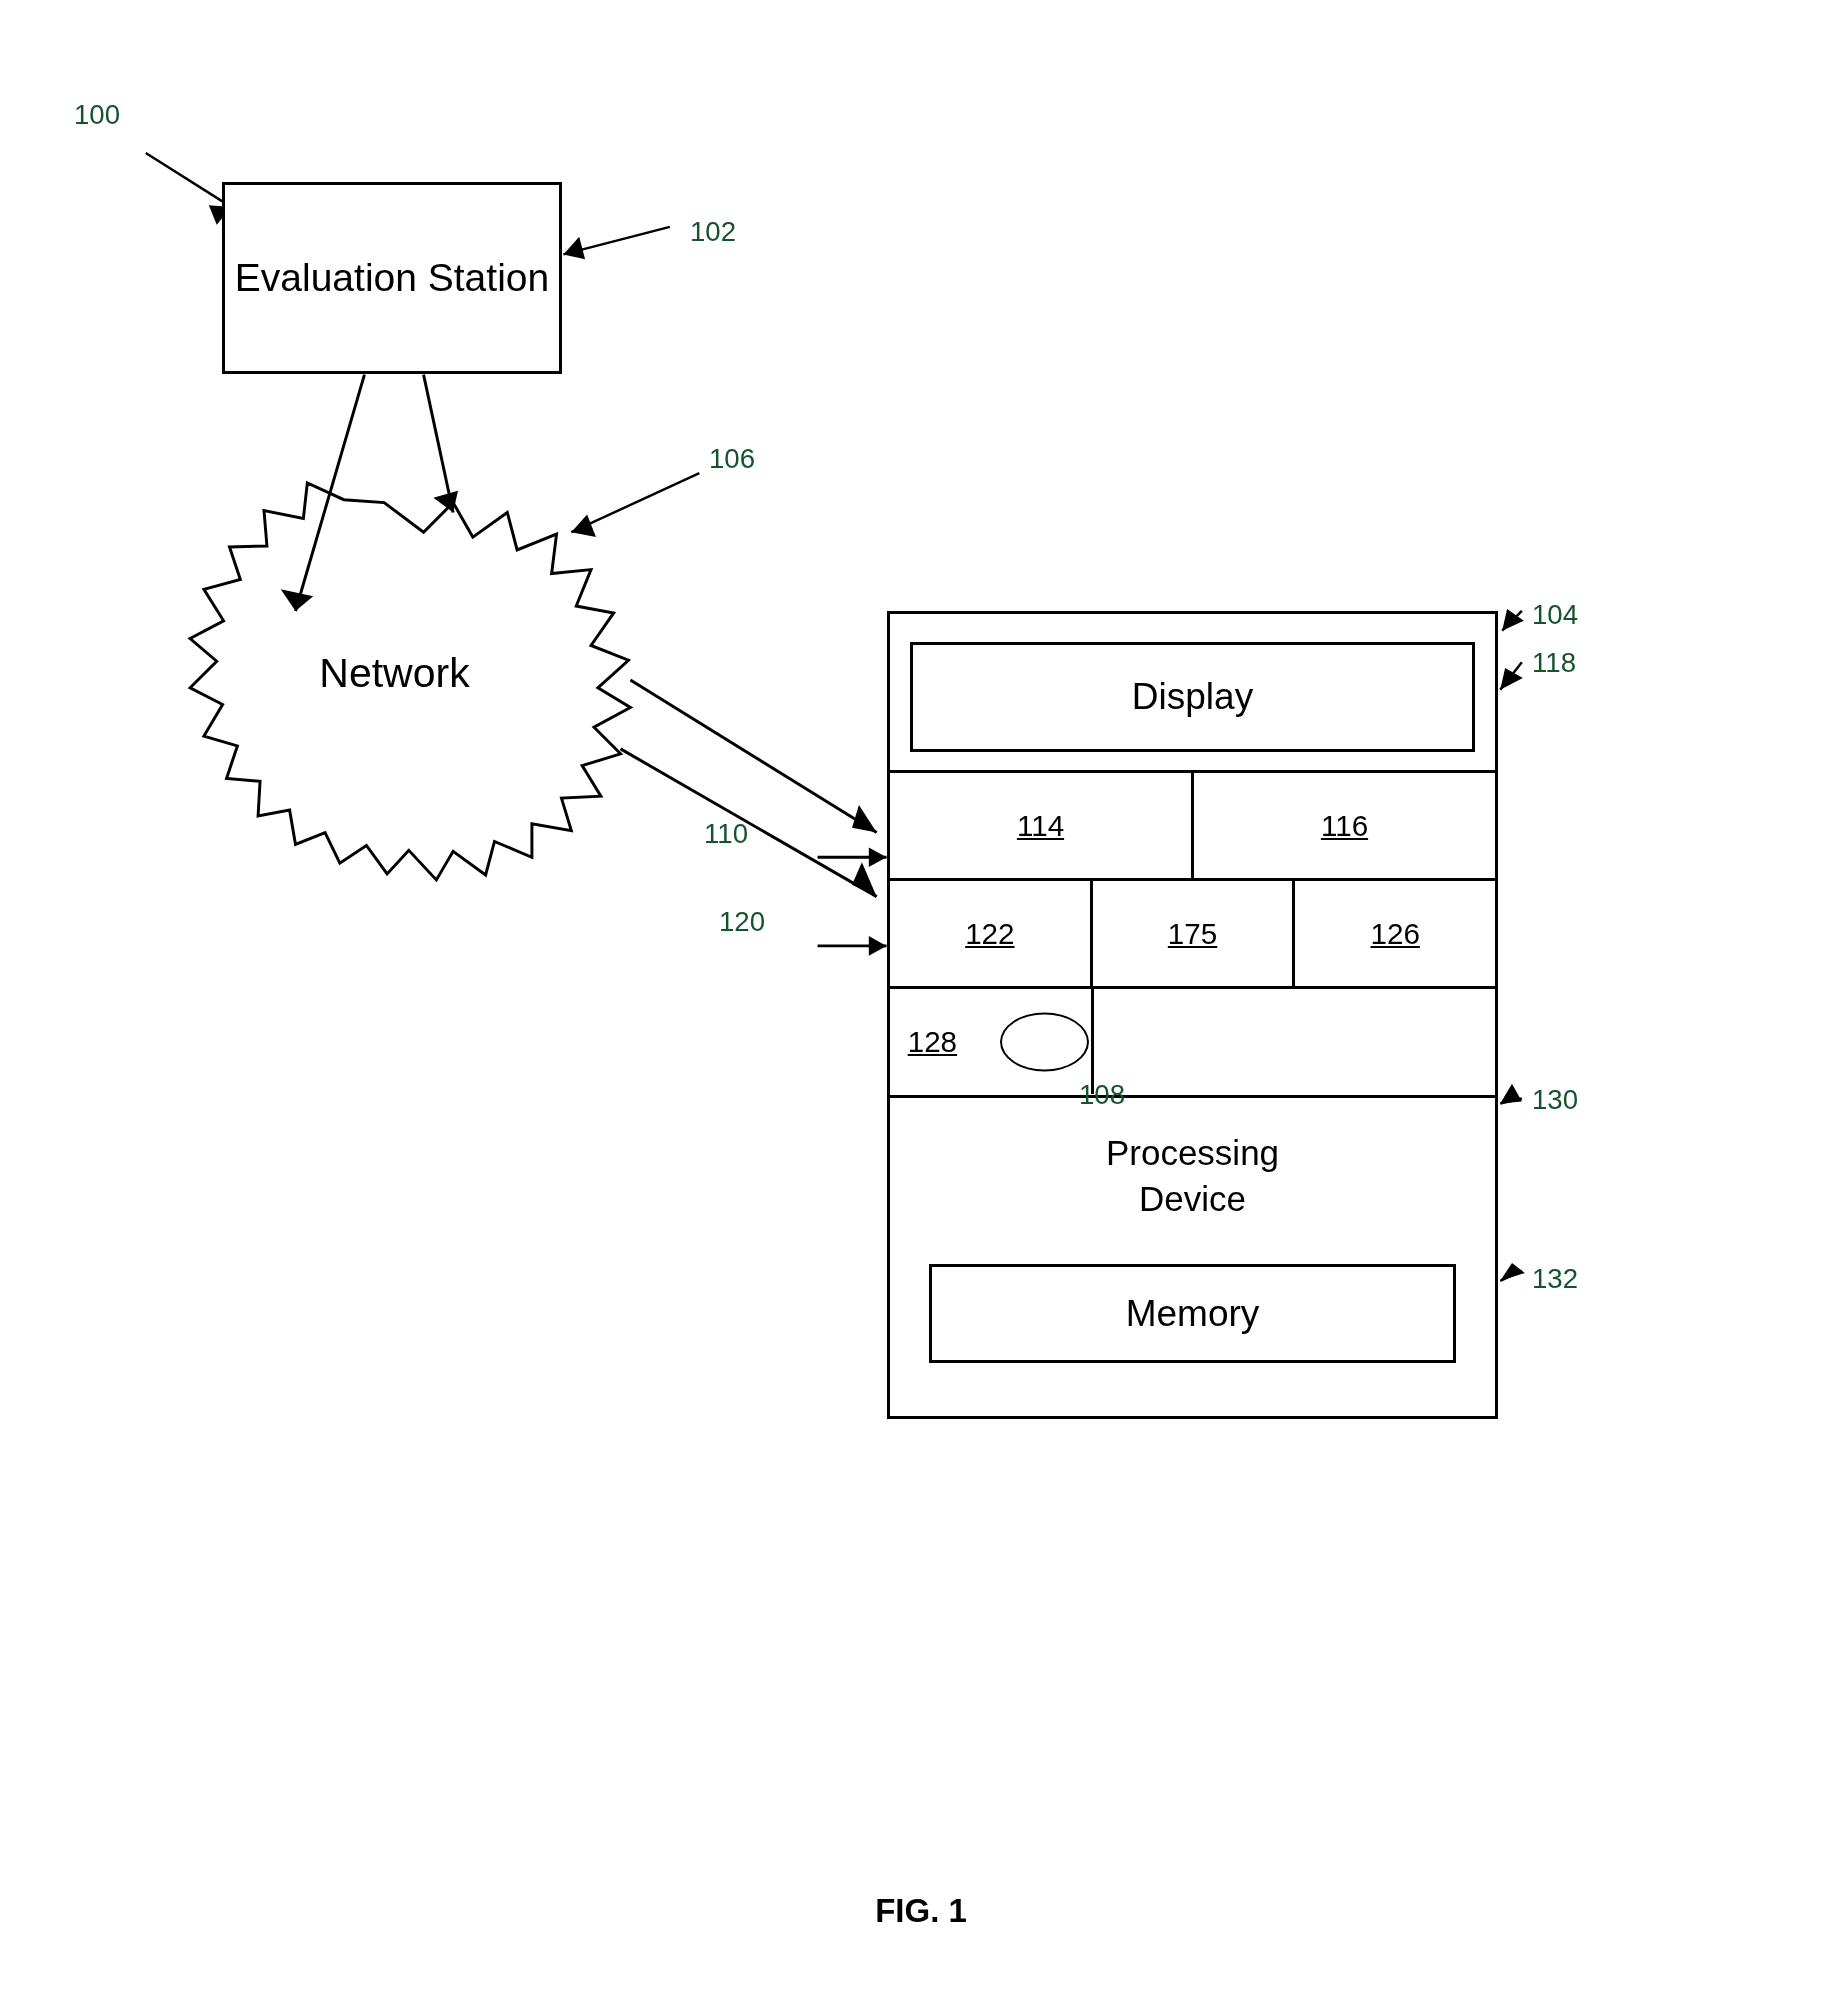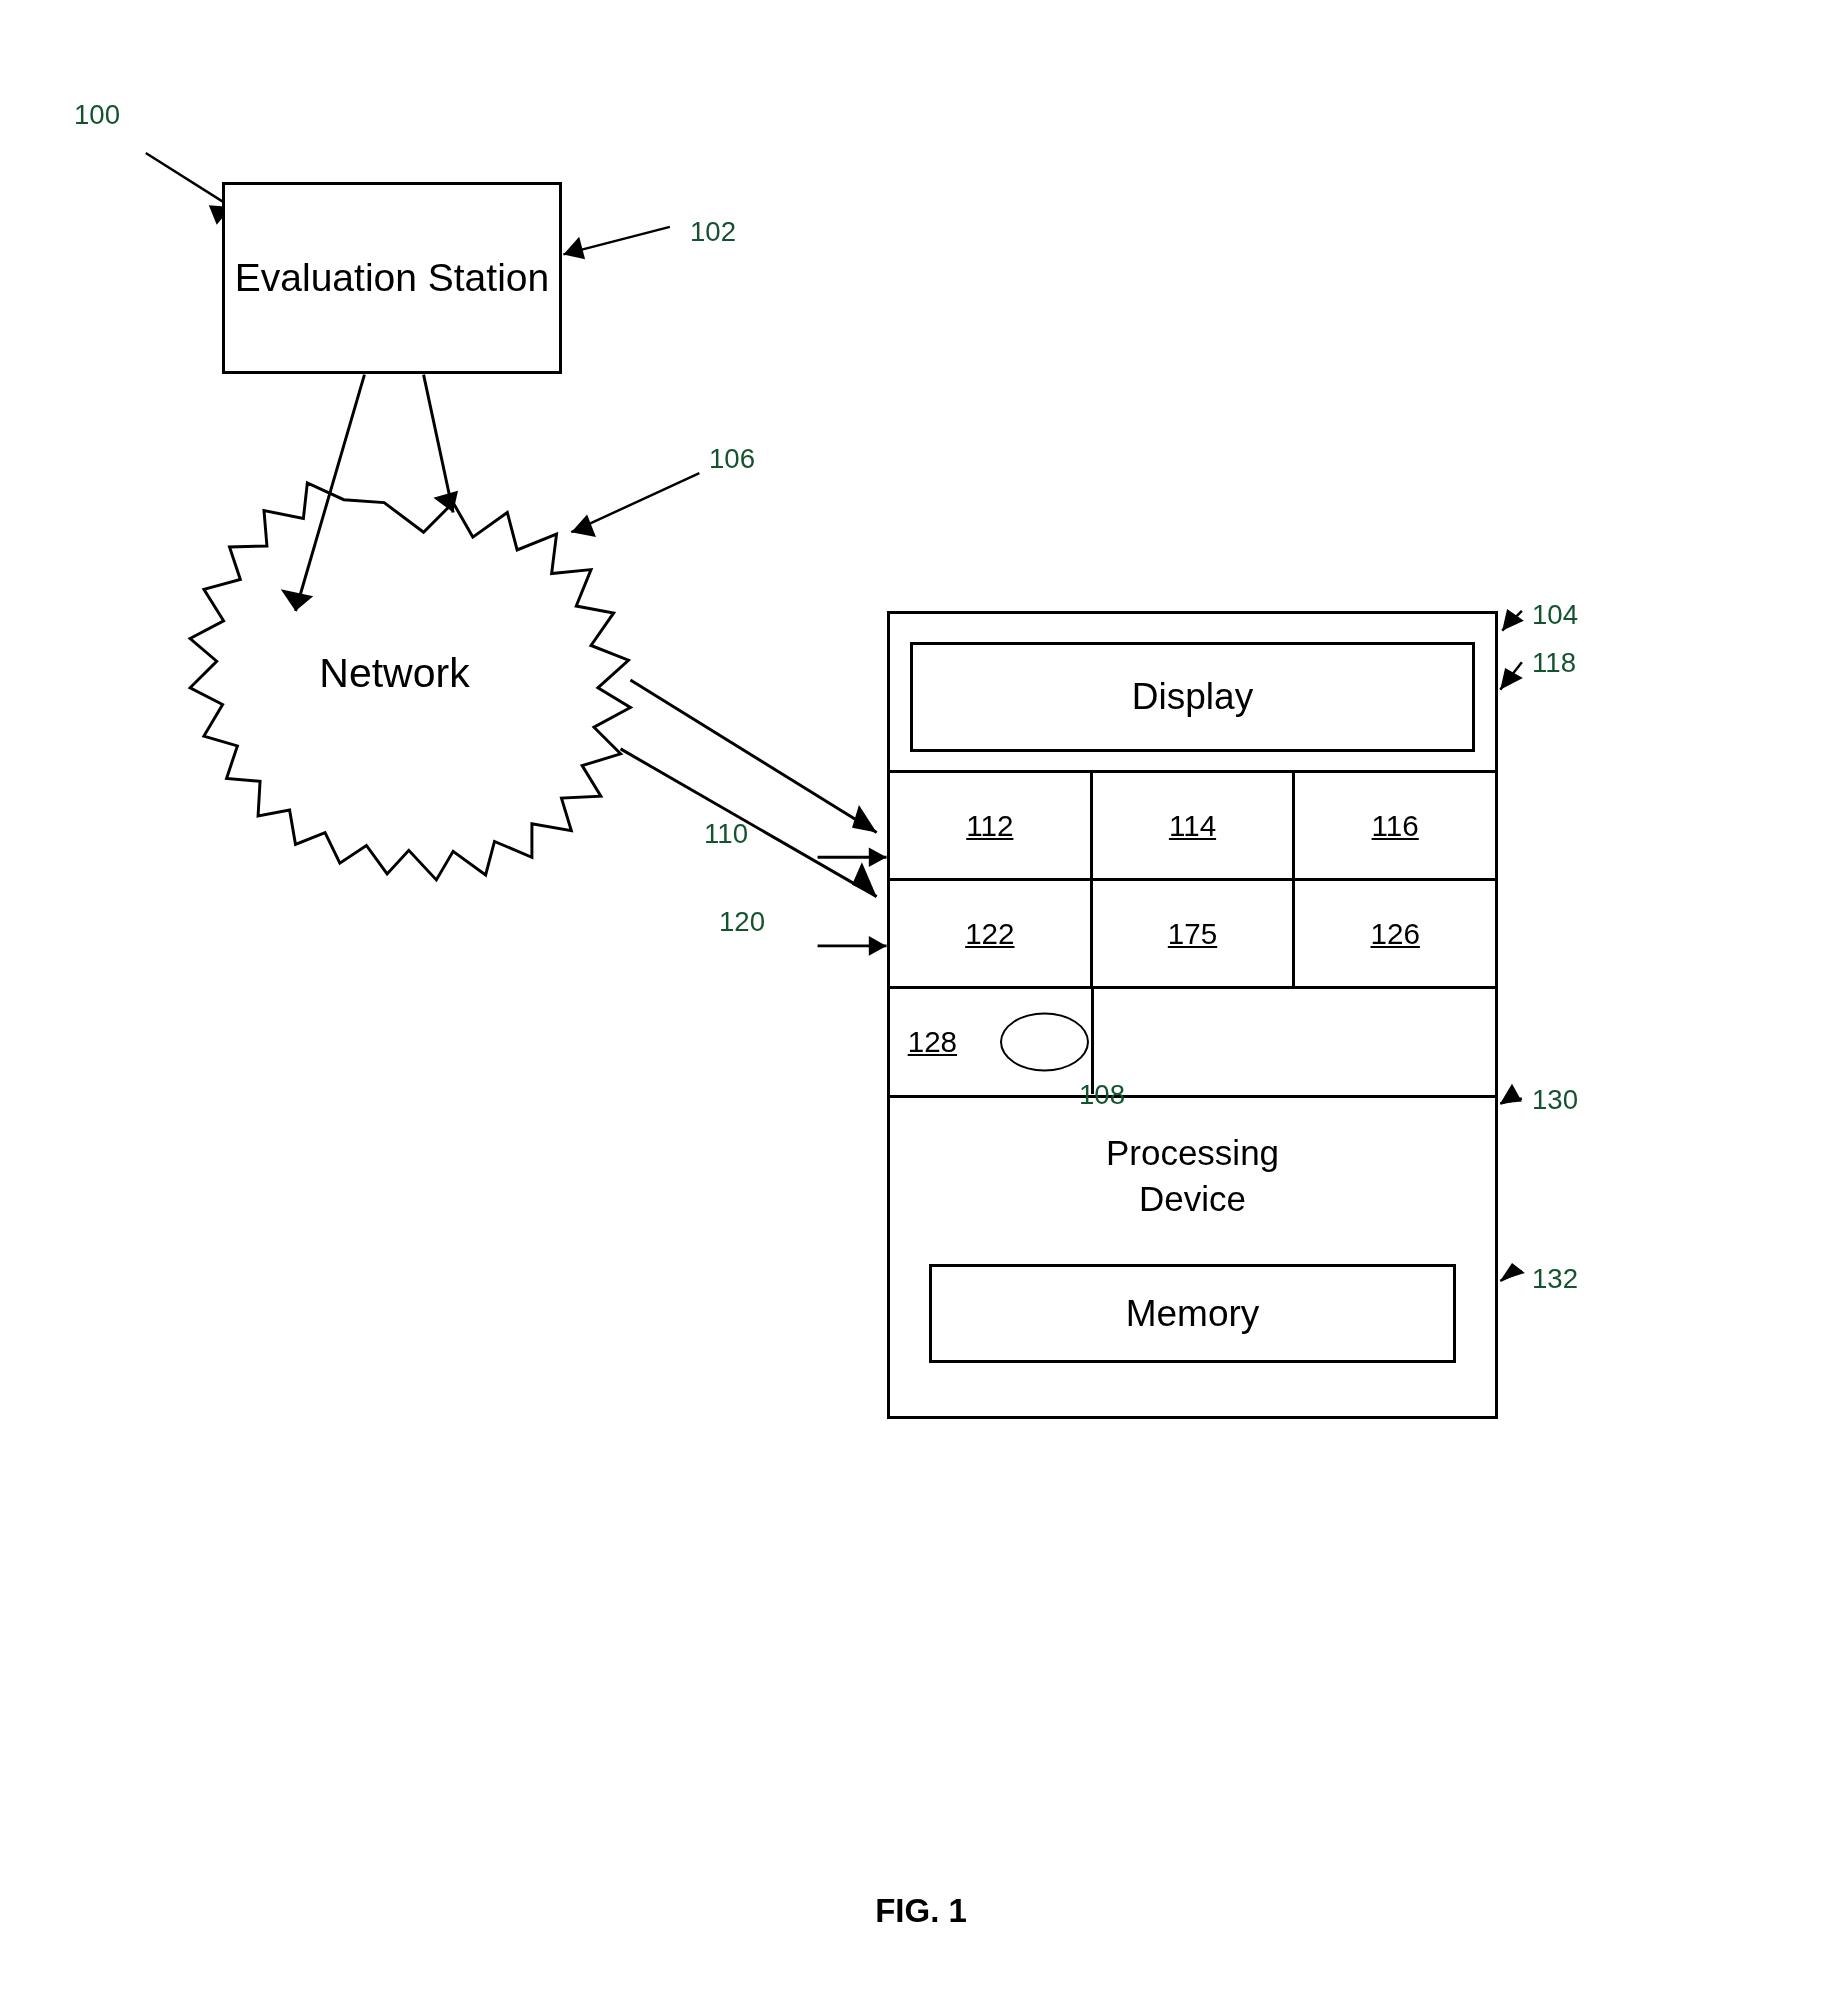--- a/index.html
+++ b/index.html
@@ -256,23 +256,20 @@
   <div class="ref-label" style="top:906px; left:719px;">120</div>
 
   <div class="device-outer">
 
     <div class="display-section">
       <span class="display-text">Display</span>
     </div>
 
     <div class="grid-row grid-row-1">
       <div class="grid-cell">
-        <span class="cell-label">112</span>
-      </div>
-      <div class="grid-cell">
         <span class="cell-label">114</span>
       </div>
       <div class="grid-cell">
         <span class="cell-label">116</span>
       </div>
     </div>
 
     <div class="grid-row grid-row-2">
       <div class="grid-cell">
         <span class="cell-label">122</span>

